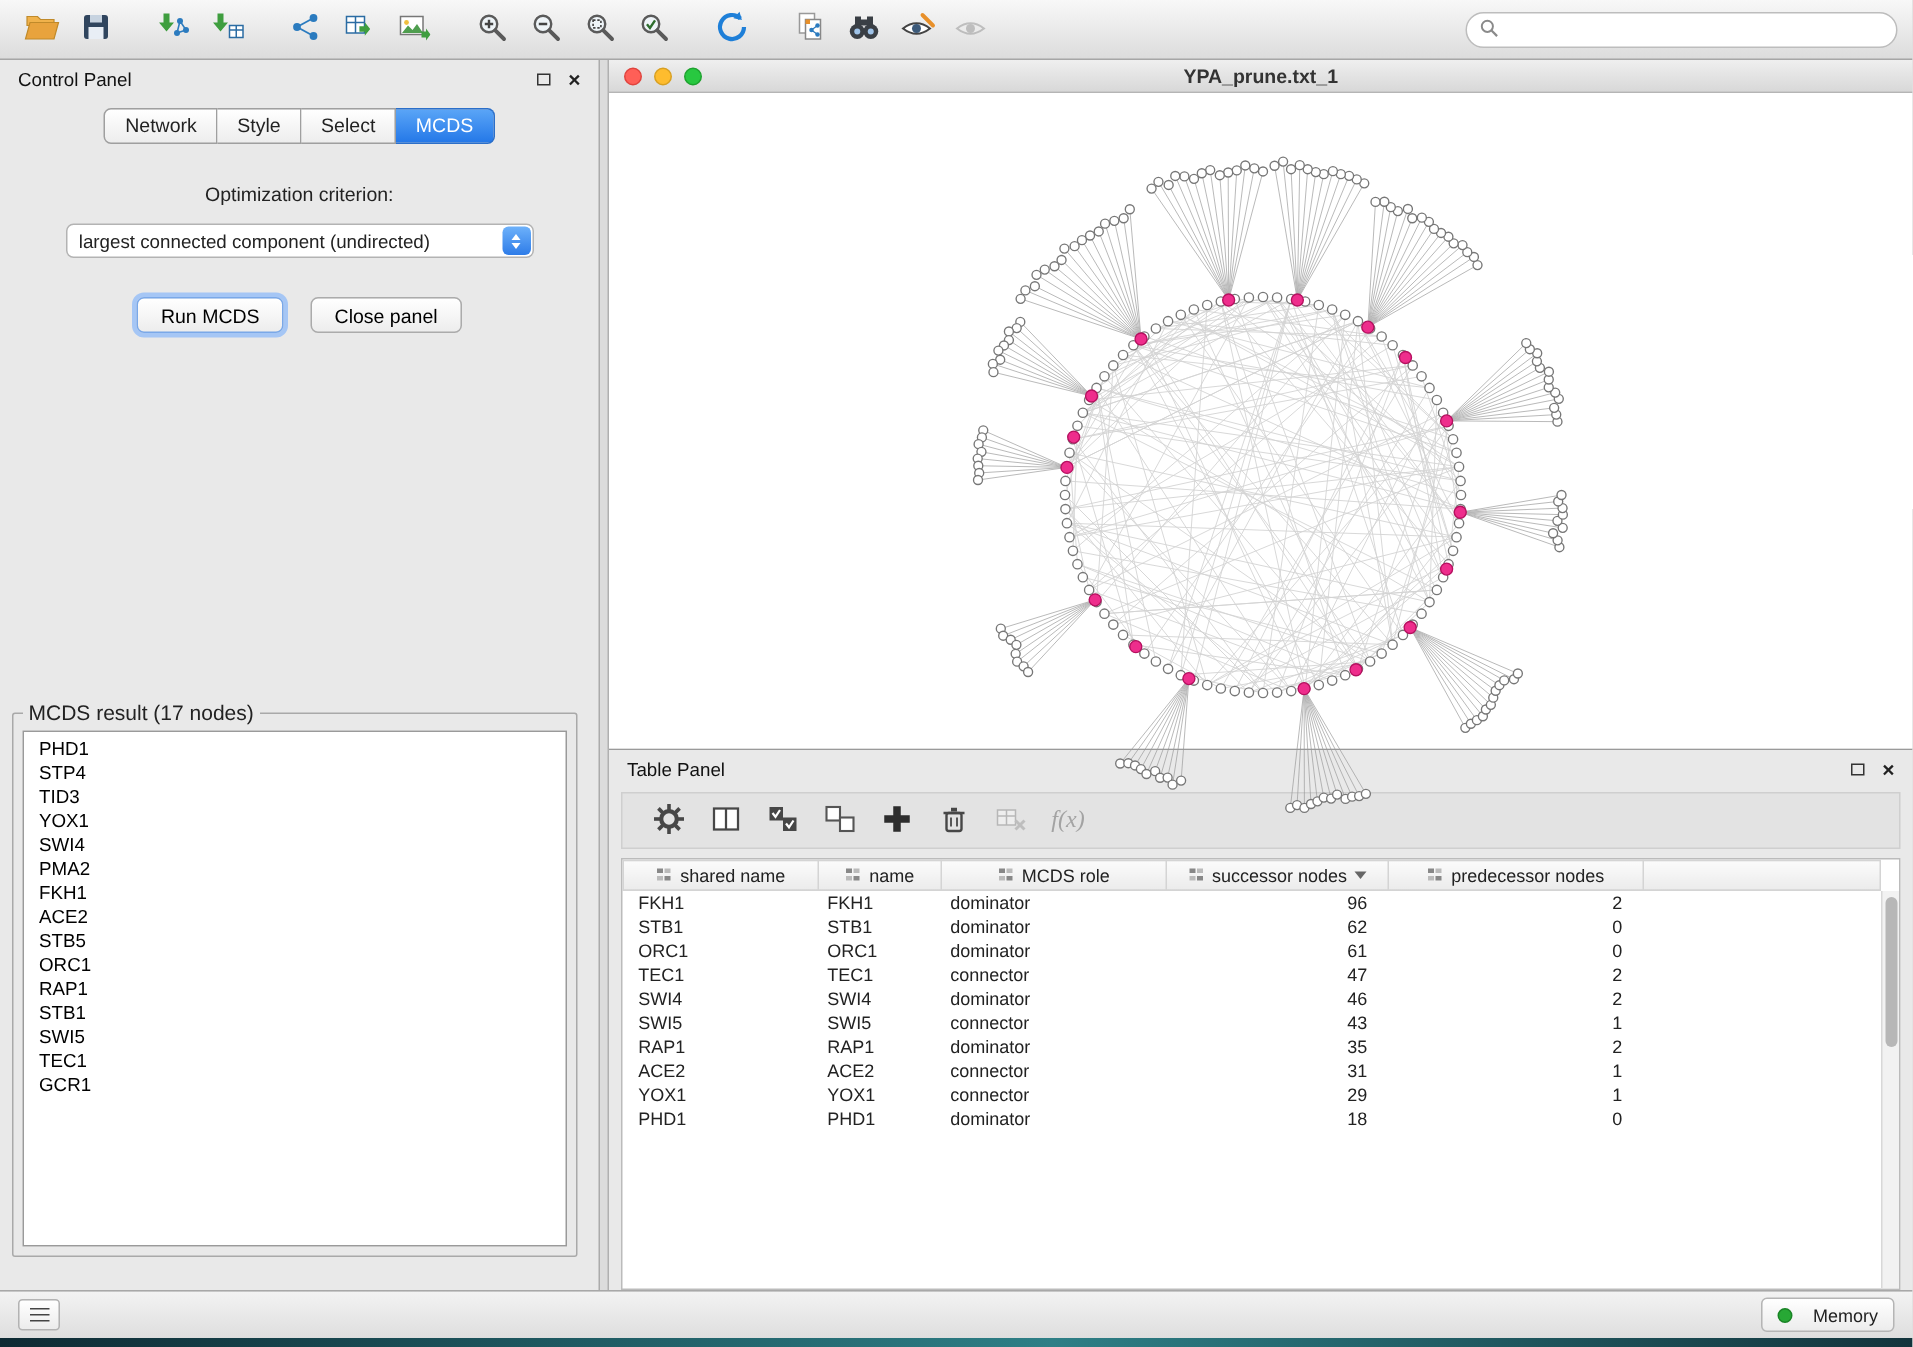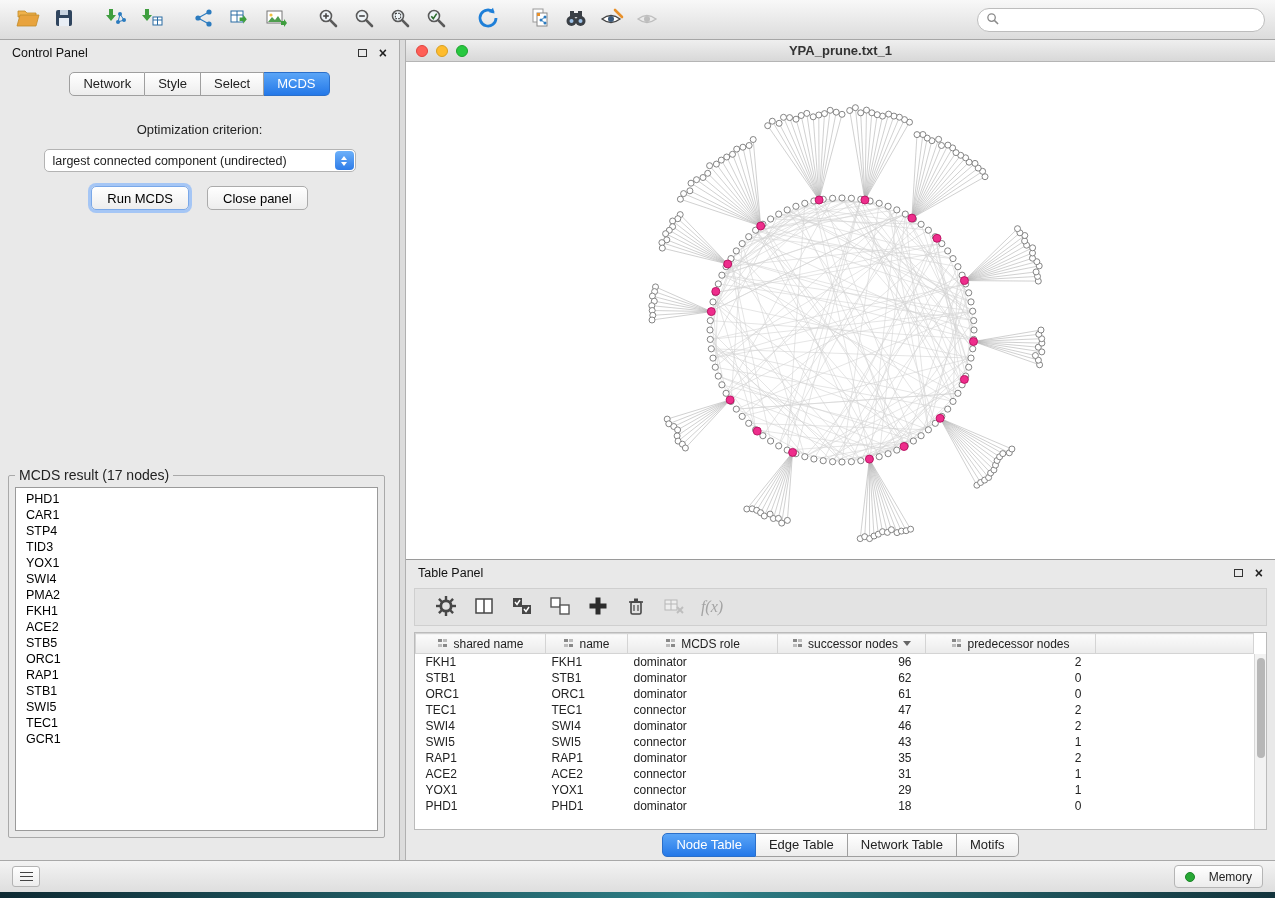--- a/index.html
+++ b/index.html
@@ -31,36 +31,36 @@
   .seg-tab:last-child { border-radius:0 5px 5px 0; }
   .seg-tab.active { background:linear-gradient(#5aa5f7,#2478e8); color:#fff; border-color:#2b6fc9; }
   .opt-label { text-align:center; margin-top:26px; font-size:13px; }
   .dropdown { margin:12px auto 0; width:312px; height:23px; background:#fff; border:1px solid #b3b3b3;
     border-radius:5px; display:flex; align-items:center; font-size:12.5px; padding-left:8px; position:relative;text-align:right; }
   .dd-stepper { position:absolute; right:1px; top:1px; bottom:1px; width:19px;
     background:linear-gradient(#6db1fa,#2e7ce8); border-radius:4px; display:flex; flex-direction:column;
     align-items:center; justify-content:center; gap:2px; }
   .tri-up { width:0; height:0; border-left:3.5px solid transparent; border-right:3.5px solid transparent; border-bottom:4.5px solid #fff; }
   .tri-down { width:0; height:0; border-left:3.5px solid transparent; border-right:3.5px solid transparent; border-top:4.5px solid #fff; }
-  .btn-row { display:flex; justify-content:center; gap:18px; margin-top:14px; }
+  .btn-row { display:flex; justify-content:center; gap:18px; margin-top:26px; }
   .mac-btn { height:24px; padding:0 15px; font-size:13px; background:linear-gradient(#ffffff,#ededed);
     border:1px solid #ababab; border-radius:5px; font-family:"Liberation Sans",sans-serif; }
   .mac-btn.focused { box-shadow:0 0 0 3px rgba(110,170,255,.55); border-color:#7aa8e8; }
   .result-box { position:absolute; left:8px; right:14px; top:427px; bottom:22px; border:1px solid #a9a9a9; border-radius:2px; }
   .result-box legend { font-size:14px; padding:0 4px; margin-left:6px; }
   .result-list { position:absolute; left:6px; right:6px; top:4px; bottom:6px; background:#fff;
     border:1px solid #9a9a9a; overflow:hidden; padding:3px 0 0 10px; }
   .result-item { font-size:12.5px; line-height:16px; color:#000; }
 
   
   .divider { position:absolute; left:400px; top:40px; bottom:38px; width:6px; background:#dcdcdc; border-right:1px solid #b0b0b0; }
 
   
   .right-side { position:absolute; left:406px; top:40px; right:0; bottom:38px; display:flex; flex-direction:column; background:#e5e5e5; }
-  .network-window { height:520px; position:relative; border-bottom:1px solid #9a9a9a; }
+  .network-window { height:460px; position:relative; border-bottom:1px solid #9a9a9a; }
   .net-titlebar { height:22px; background:linear-gradient(#efefef,#d8d8d8); border-bottom:1px solid #b5b5b5;
     display:flex; align-items:center; position:relative; }
   .traffic { width:12px; height:12px; border-radius:50%; display:inline-block; }
   .traffic-wrap { position:absolute; left:10px; top:5px; display:flex; gap:8px; }
   .t-red { background:#ff5f57; border:1px solid #e0443e; }
   .t-yellow { background:#febc2e; border:1px solid #d8a022; }
   .t-green { background:#28c840; border:1px solid #1ea32f; }
   .net-title { position:absolute; left:0; right:0; text-align:center; font-size:13px; font-weight:bold; color:#333; }
   .net-canvas { position:absolute; top:22px; left:0; right:0; bottom:0; background:#fff; }
 
@@ -306,21 +306,20 @@
       </span>
   </div>
   <div class="btn-row">
     <button class="mac-btn focused">Run MCDS</button>
     <button class="mac-btn">Close panel</button>
   </div>
   <fieldset class="result-box">
     <legend>MCDS result (17 nodes)</legend>
     <div class="result-list" id="result-list">
         <div class="result-item">PHD1</div>
-        <div class="result-item">CAR1</div>
         <div class="result-item">STP4</div>
         <div class="result-item">TID3</div>
         <div class="result-item">YOX1</div>
         <div class="result-item">SWI4</div>
         <div class="result-item">PMA2</div>
         <div class="result-item">FKH1</div>
         <div class="result-item">ACE2</div>
         <div class="result-item">STB5</div>
         <div class="result-item">ORC1</div>
         <div class="result-item">RAP1</div>
@@ -1144,28 +1143,20 @@
               <td class="num">18</td>
               <td class="num">0</td>
               <td></td>
             </tr>
           </tbody>
       </table>
       <div class="vscroll">
           <div class="vthumb"></div>
         </div>
     </div>
-    <div class="bottom-tabs">
-        <div class="seg-row" id="table-tabs" style="margin-top:0">
-          <div class="seg-tab active">Node Table</div>
-          <div class="seg-tab">Edge Table</div>
-          <div class="seg-tab">Network Table</div>
-          <div class="seg-tab">Motifs</div>
-        </div>
-      </div>
   </div>
 </div>
 
 <div class="statusbar">
   <div class="hamb-btn">
     <span class="hamb-lines"></span>
   </div>
   <div class="memory-btn">
     <span class="mem-dot"></span>
     <span>Memory</span>

